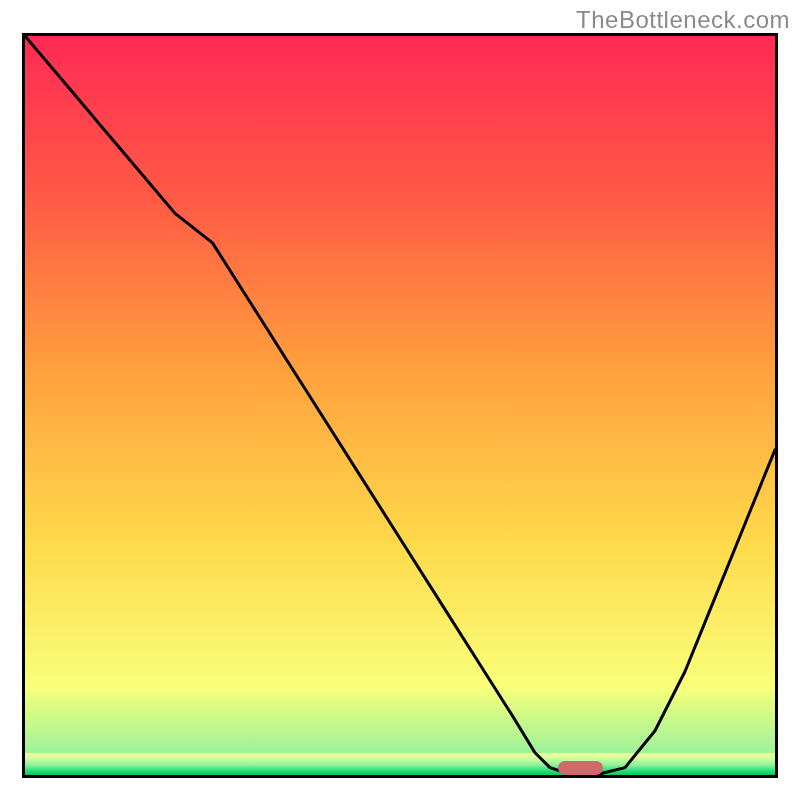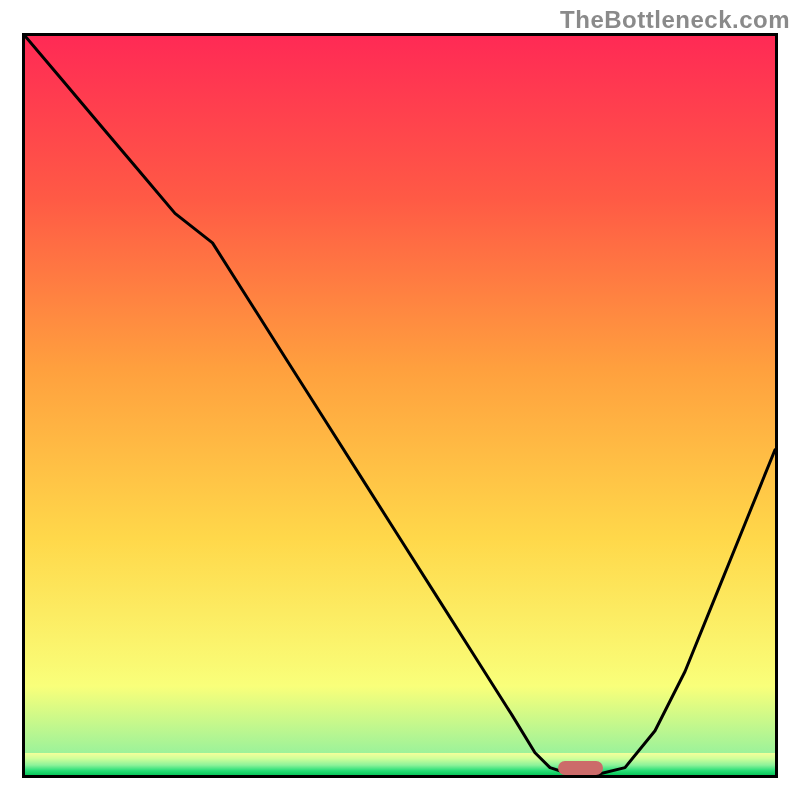--- a/index.html
+++ b/index.html
@@ -64,21 +64,21 @@
     background: #cc6b6a;
   }
   .watermark {
     position: absolute;
     top: 6px;
     right: 10px;
     font-family: Arial, Helvetica, sans-serif;
     font-size: 24px;
     letter-spacing: 0.5px;
     color: #8a8a8a;
-    font-weight: 700;
+    font-weight: 400;
     user-select: none;
   }
 </style>
 </head>
 <body>
 
 <div class="stage">
 
   <div class="watermark">TheBottleneck.com</div>
 

